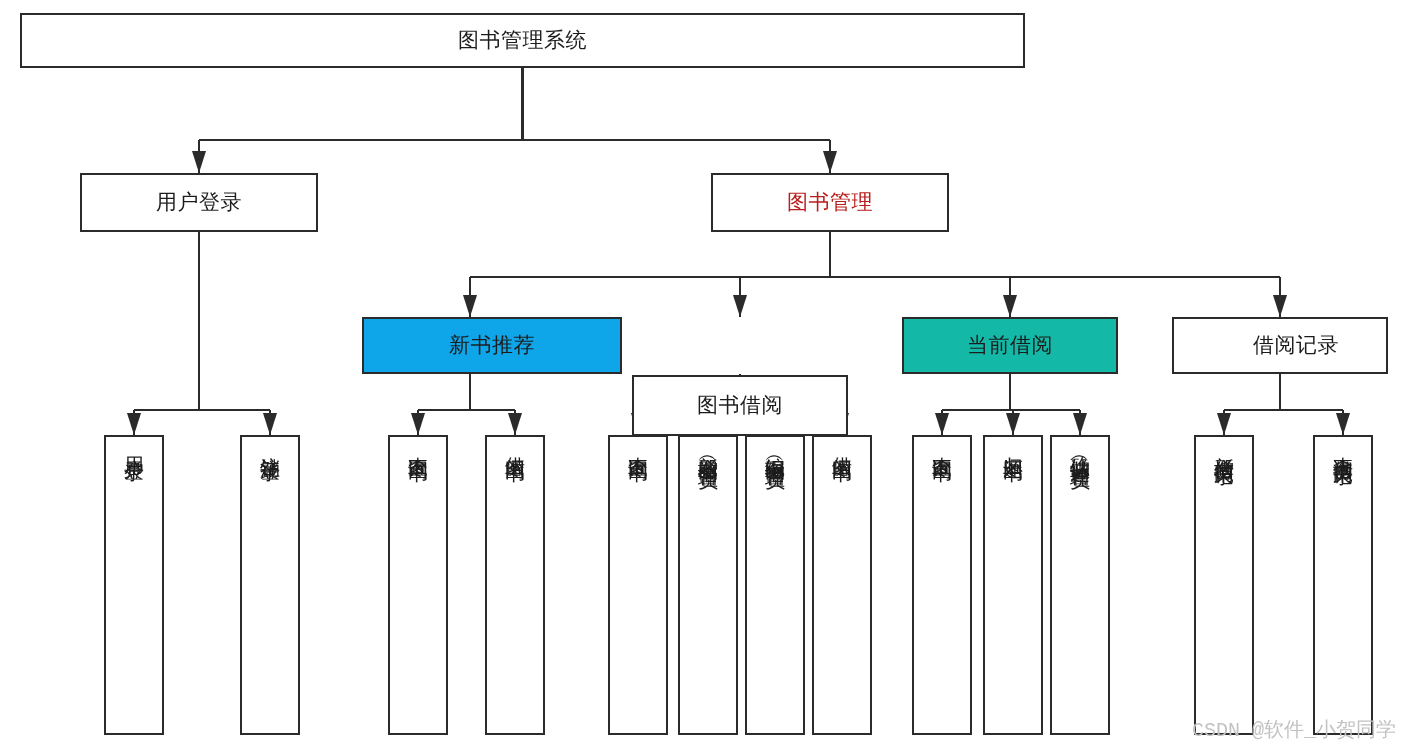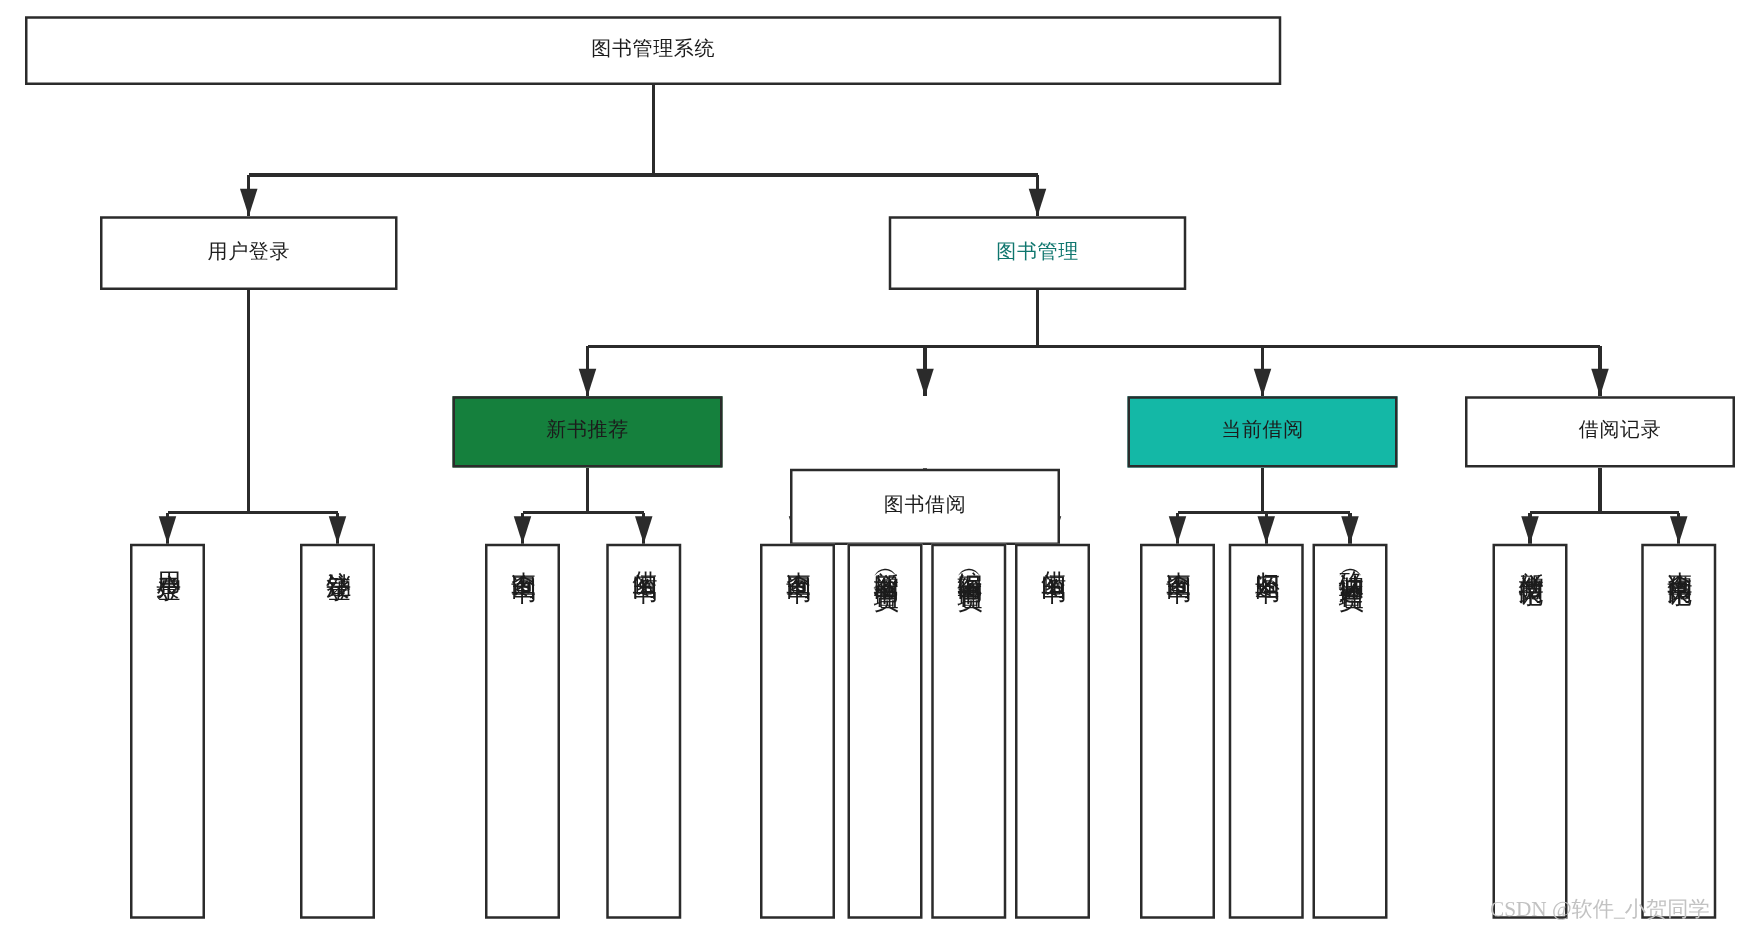--- a/index.html
+++ b/index.html
@@ -31,21 +31,21 @@
     position: absolute;
     box-sizing: border-box;
     border: 2px solid #2b2b2b;
     background: #ffffff;
     display: flex;
     align-items: center;
     justify-content: center;
     z-index: 2;
   }
   .node .label {
-    font-size: 16px;
+    font-size: 21px;
     line-height: 1.18;
     color: #1c1c1c;
     letter-spacing: 0.5px;
     white-space: nowrap;
   }
   
   .node.vertical {
     align-items: flex-start;
     justify-content: center;
     padding-top: 4px;
@@ -54,25 +54,25 @@
     writing-mode: vertical-rl;
     text-orientation: upright;
     font-size: 20px;
     line-height: 1.05;
     letter-spacing: 2px;
     white-space: normal;
     max-height: 288px;
   }
   .watermark {
     position: absolute;
-    font-size: 17px;
+    font-size: 20px;
     color: #c2c2c2;
     white-space: nowrap;
     z-index: 3;
-    font-family: Liberation Serif, serif;
+    font-family: Liberation Mono, monospace;
   }
 </style>
 </head>
 <body>
 
 <div id="canvas">
   <svg id="edges" viewBox="0 0 1405 747">
       <line x1="522.5" y1="68" x2="522.5" y2="140" stroke="#2b2b2b" stroke-width="2.5" shape-rendering="crispEdges"></line>
       <line x1="199" y1="140" x2="830" y2="140" stroke="#2b2b2b" stroke-width="2.5" shape-rendering="crispEdges"></line>
       <line x1="199" y1="140" x2="199" y2="173" stroke="#2b2b2b" stroke-width="2.5" shape-rendering="crispEdges"></line>
@@ -127,23 +127,23 @@
       <path d="M1336,413 L1350,413 L1343,435 Z" fill="#2b2b2b"></path>
     </svg>
   <div id="nodes-layer">
       <div class="node" id="node-root" style="left: 20px; top: 13px; width: 1005px; height: 55px; border-color: rgb(43, 43, 43); background: rgb(255, 255, 255);">
         <span class="label" style="color: rgb(28, 28, 28);">图书管理系统</span>
       </div>
       <div class="node" id="node-l2_1" style="left: 80px; top: 173px; width: 238px; height: 59px; border-color: rgb(43, 43, 43); background: rgb(255, 255, 255);">
         <span class="label" style="color: rgb(28, 28, 28);">用户登录</span>
       </div>
       <div class="node" id="node-l2_2" style="left: 711px; top: 173px; width: 238px; height: 59px; border-color: rgb(43, 43, 43); background: rgb(255, 255, 255);">
-        <span class="label" style="color: #0f766e;">图书管理</span>
+        <span class="label" style="color: #b91c1c;">图书管理</span>
       </div>
-      <div class="node" id="node-l3_1" style="left: 362px; top: 317px; width: 216px; height: 57px; border-color: rgb(43, 43, 43); background: #15803d; text-align: right;">
+      <div class="node" id="node-l3_1" style="left: 362px; top: 317px; width: 260px; height: 57px; border-color: rgb(43, 43, 43); background: #0ea5e9; text-align: right;">
         <span class="label" style="color: rgb(28, 28, 28);">新书推荐</span>
       </div>
       <div class="node" id="node-l3_2" style="left: 632px; top: 327px; width: 216px; height: 61px; border-color: rgb(43, 43, 43); background: rgb(255, 255, 255); margin-top: 48px;">
         <span class="label" style="color: rgb(28, 28, 28);">图书借阅</span>
       </div>
       <div class="node" id="node-l3_3" style="left: 902px; top: 317px; width: 216px; height: 57px; border-color: rgb(43, 43, 43); background: #14b8a6;">
         <span class="label" style="color: rgb(28, 28, 28);">当前借阅</span>
       </div>
       <div class="node" id="node-l3_4" style="left: 1172px; top: 317px; width: 216px; height: 57px; border-color: rgb(43, 43, 43); background: rgb(255, 255, 255);">
         <span class="label" style="color: rgb(28, 28, 28); margin-left: 32px;">借阅记录</span>

